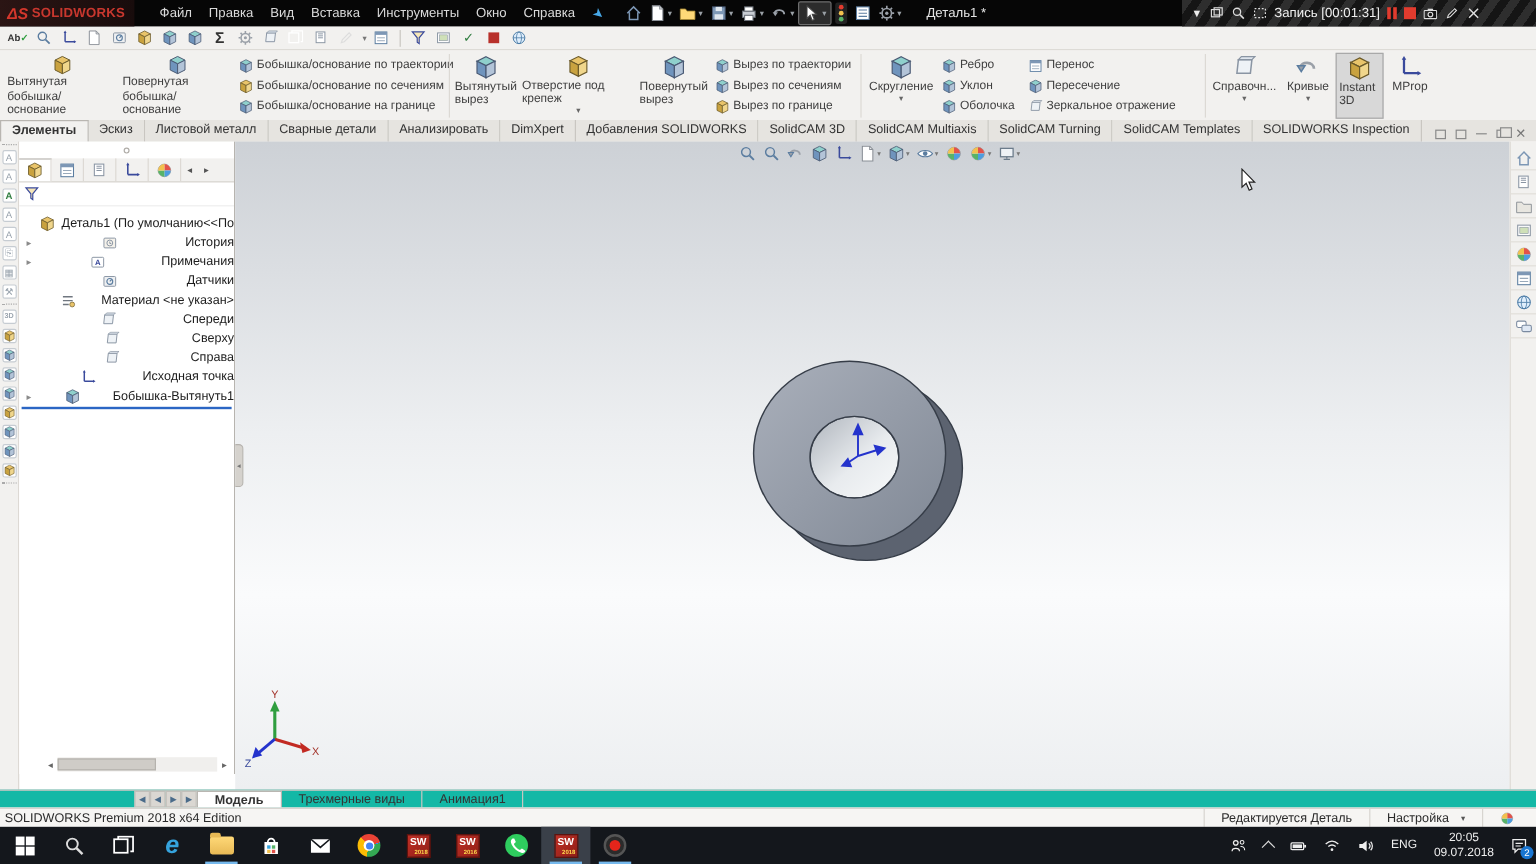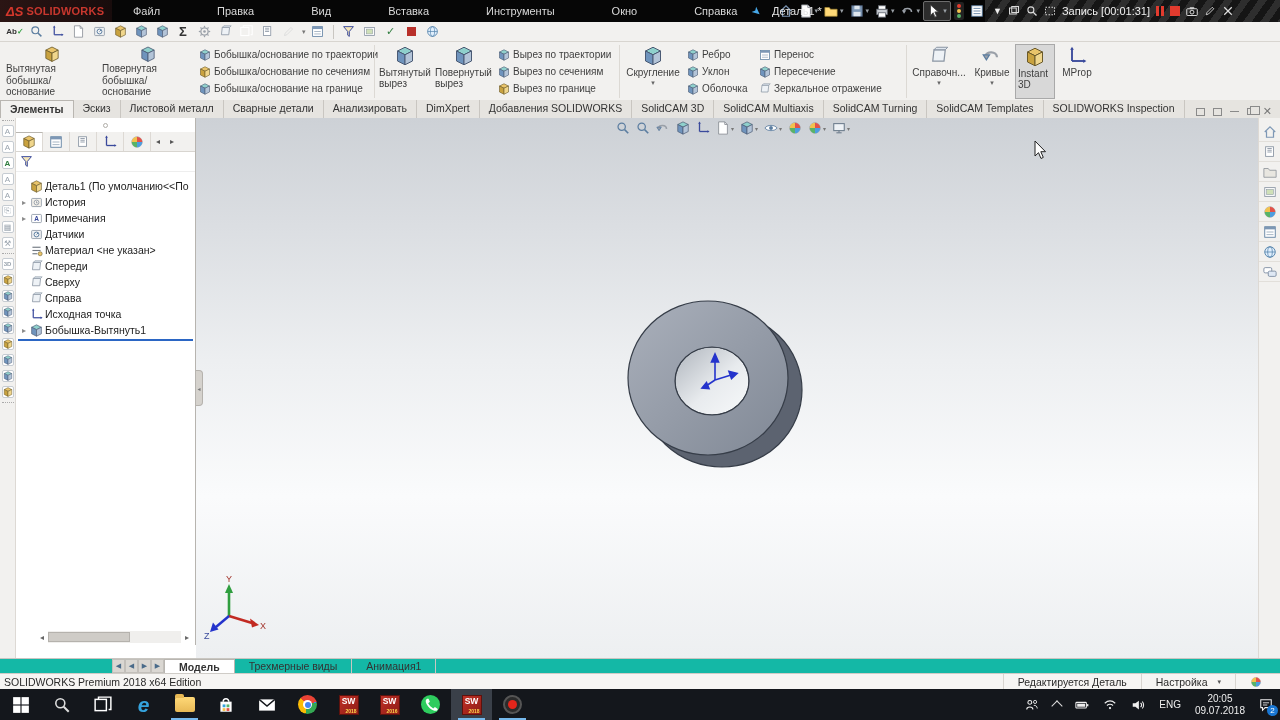--- a/index.html
+++ b/index.html
@@ -4,21 +4,21 @@
 <style>
   html,body{margin:0;padding:0;width:1280px;height:720px;overflow:hidden;
     font-family:"Liberation Sans",sans-serif;background:#fff;position:relative;}
   *{box-sizing:border-box;}
   .abs{position:absolute;}
   
   #titlebar{left:0;top:0;width:1280px;height:22px;background:#060606;display:flex;align-items:center;color:#d9d9d9;font-size:11px;z-index:30;}
   #logo{width:112px;height:22px;display:flex;align-items:center;padding-left:6px;background:linear-gradient(90deg,#2b1514,#180c0c);}
   #logo .ds{color:#d4372c;font-weight:bold;font-style:italic;font-size:13px;margin-right:3px;}
   #logo .lt{color:#c8372e;font-weight:bold;font-size:11px;letter-spacing:.2px;}
-  #menus{display:flex;margin-left:14px;gap:43px;}
+  #menus{display:flex;margin-left:14px;}
   #menus span{padding:0 7px;cursor:default;}
   .pin{color:#47a8e8;font-size:11px;margin:0 8px;transform:rotate(40deg);display:inline-block;}
   #qat{display:flex;align-items:center;margin-left:6px;}
   .qbtn{display:flex;align-items:center;padding:0 3px;height:20px;}
   .qbtn svg{width:14px;height:14px;}
   .dd{color:#9aa0a6;font-size:7px;margin-left:2px;}
   .sel{border:1px solid #6d6d6d;background:#2c2c2c;border-radius:2px;}
   .tl{display:inline-flex;flex-direction:column;gap:1px;padding:2px 3px;background:#222;border-radius:2px;}
   .tl i{width:4px;height:4px;border-radius:50%;}
   #doctitle{position:absolute;left:772px;top:0;height:22px;line-height:22px;color:#e3e3e3;}
@@ -66,21 +66,21 @@
   #panel-grip{height:14px;display:flex;align-items:center;justify-content:center;}
   #panel-grip i{width:5px;height:5px;border:1px solid #b0ada8;border-radius:50%;}
   #ptabs{height:20px;display:flex;align-items:stretch;border-bottom:1px solid #d8d5d0;background:#f2f1ef;}
   .ptab{flex:0 0 27px;display:flex;align-items:center;justify-content:center;border-right:1px solid #ddd9d4;}
   .ptab svg{width:14px;height:14px;}
   .ptab.active{background:#fff;border-top:1px solid #b9b6b1;}
   .parw{flex:0 0 14px;display:flex;align-items:center;justify-content:center;font-size:8px;color:#555;}
   #pfilter{height:20px;display:flex;align-items:center;padding-left:4px;border-bottom:1px solid #eee;}
   #pfilter svg{width:13px;height:13px;}
   #tree{padding-top:6px;font-size:10.5px;color:#1c1c1c;}
-  .trow{height:16px;display:flex;align-items:center;padding-left:4px;gap:2px;white-space:nowrap;overflow:hidden;}
+  .trow{height:16px;display:flex;align-items:center;padding-left:4px;gap:2px;white-space:nowrap;overflow:hidden;justify-content:space-between;}
   .trow .exp{width:8px;color:#8a8a8a;font-size:8px;text-align:center;}
   .trow svg{width:13px;height:13px;flex:0 0 auto;}
   #rollback{height:0;border-bottom:2px solid #2b66c4;margin:1px 2px 0 2px;}
   #pscroll{position:absolute;left:20px;bottom:2px;right:2px;height:12px;display:flex;align-items:center;}
   #pscroll .sar{width:12px;height:12px;font-size:8px;color:#666;display:flex;align-items:center;justify-content:center;}
   #pscroll .track{flex:1;height:12px;background:#f0efed;position:relative;}
   #pscroll .thumb{position:absolute;left:0;top:1px;width:82px;height:10px;background:#cfccc7;border:1px solid #b5b2ad;}
   
   #viewport{left:196px;top:0;width:1062px;height:540px;position:absolute;
     background:linear-gradient(180deg,#cdd1d6 0%,#dbdee2 20%,#edeff1 45%,#fafbfc 70%,#edeff1 100%);}
@@ -591,20 +591,27 @@
         <span>Бобышка/основание на границе</span>
       </div>
   </div>
   <div class="rsep"></div>
   <div class="rbig" style="width:56px">
     <svg>
         <use href="#cube"></use>
       </svg>
       <span>Вытянутый вырез</span>
   </div>
+  <div class="rbig" style="width:98px">
+    <svg>
+        <use href="#cubeg"></use>
+      </svg>
+      <span>Отверстие под крепеж</span>
+      <span class="dd">▾</span>
+  </div>
   <div class="rbig" style="width:62px">
     <svg>
         <use href="#cube"></use>
       </svg>
       <span>Повернутый вырез</span>
   </div>
   <div class="rstack" style="width:122px">
     <div class="rsmall">
         <svg>
           <use href="#cube"></use>

